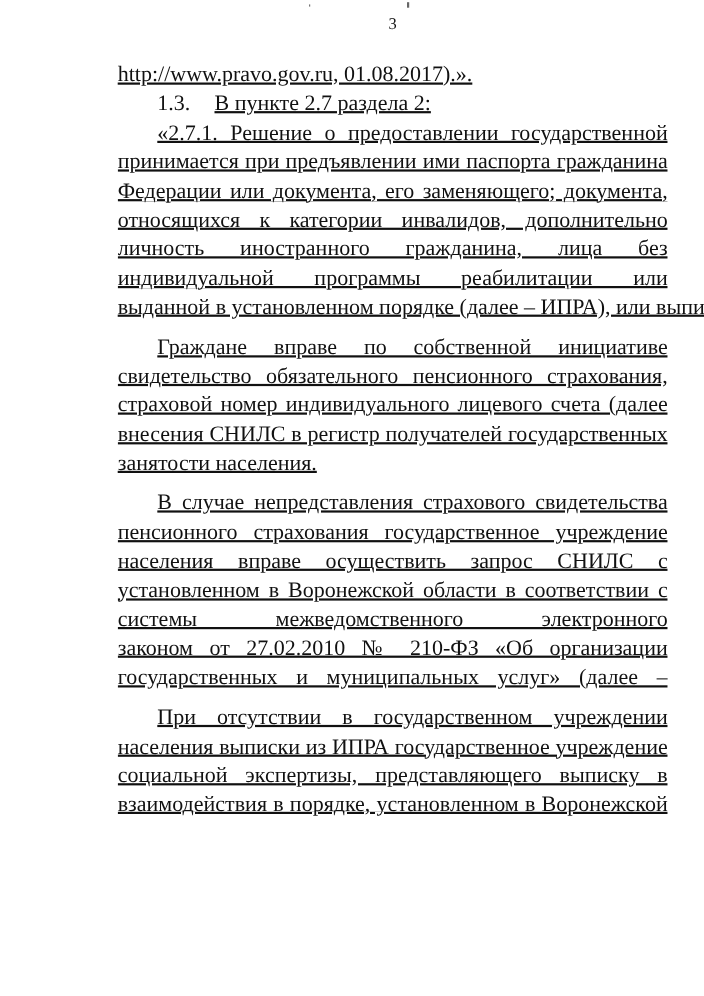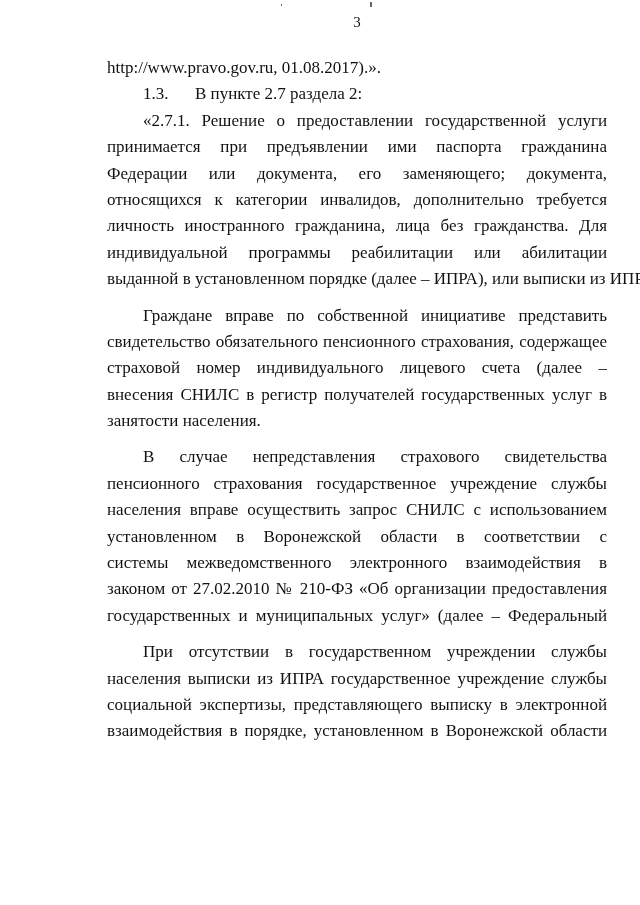--- a/index.html
+++ b/index.html
@@ -33,22 +33,23 @@
     .speck {
       position: absolute;
       width: 1px; height: 2px;
       background: #666;
     }
     .body-text {
       position: absolute;
       left: 107px;
       top: 55px;
       width: 500px;
-      font-size: 17px;
+      font-size: 20px;
       line-height: 26.4px;
+      text-decoration: underline;
     }
     .line {
       display: block;
       white-space: nowrap;
       height: 26.4px;
     }
     .justify {
       text-align: justify;
       text-align-last: justify;
       white-space: normal;

